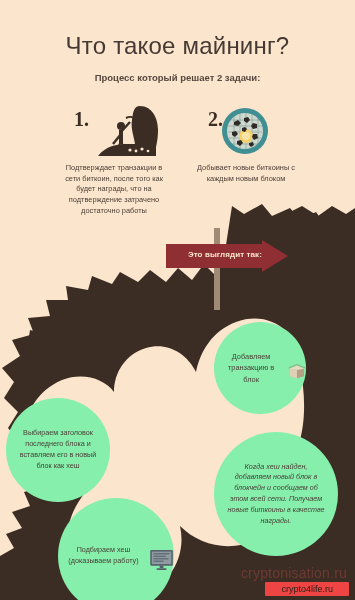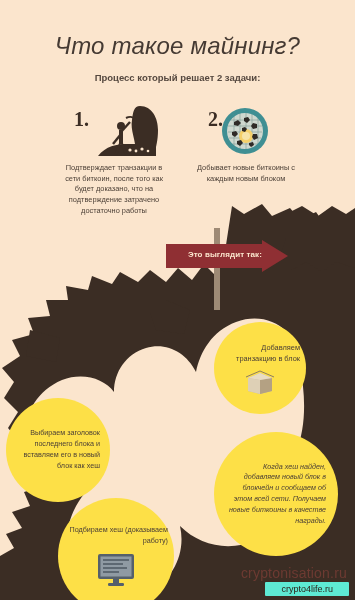--- a/index.html
+++ b/index.html
@@ -25,21 +25,20 @@
   .title {
     position: absolute;
     left: 0;
     top: 32px;
     width: 355px;
     text-align: center;
     font-size: 24px;
     font-weight: 400;
     color: #453a33;
     letter-spacing: .2px;
-    font-style: italic;
   }
   .subtitle {
     position: absolute;
     left: 0;
     top: 72px;
     width: 355px;
     text-align: center;
     font-size: 9.5px;
     color: #55483f;
     font-weight: bold;
@@ -128,26 +127,25 @@
     font-weight: bold;
     color: #fbe5cd;
     letter-spacing: .1px;
     pointer-events: none;
   }
 
   
   .node {
     position: absolute;
     border-radius: 50%;
-    background: #fde047;
+    background: #86efac;
     display: flex;
-    flex-direction: column;
     align-items: center;
     justify-content: center;
-    text-align: right;
+    text-align: center;
     color: #4a3e35;
     box-sizing: border-box;
   }
   .node .node-text {
     font-size: 7.2px;
     line-height: 1.5;
     padding: 0 6px;
   }
 
   #node-box      { left: 214px; top: 322px; width: 92px;  height: 92px; }
@@ -170,21 +168,21 @@
     right: 8px;
     bottom: 19px;
     font-size: 14px;
     color: #6d3a32;
     letter-spacing: .2px;
   }
   .wm-band {
     position: absolute;
     right: 6px;
     bottom: 4px;
-    background: #5eead4;
+    background: #ef4444;
     color: #2b2118;
     font-size: 9px;
     padding: 2px 16px;
     border-radius: 1px;
   }
 </style>
 </head>
 <body>
 
 <div id="poster">
@@ -238,21 +236,21 @@
         <path d="M24,40 L20,50 M26,40 L30,50" stroke="#3b2d24" stroke-width="2.4" fill="none"></path>
 
         <path d="M30,14 C34,12 38,13 40,16" stroke="#3b2d24" stroke-width="2" fill="none"></path>
 
         <circle cx="34" cy="46" r="1.6" fill="#fbe5cd"></circle>
         <circle cx="40" cy="47" r="1.4" fill="#fbe5cd"></circle>
         <circle cx="46" cy="45" r="1.6" fill="#fbe5cd"></circle>
         <circle cx="52" cy="47" r="1.3" fill="#fbe5cd"></circle>
       </svg>
     </div>
-    <div class="task-body">Подтверждает транзакции в сети биткоин, после того как будет доказано, что на подтверждение затрачено достаточно работы</div>
+    <div class="task-body">Подтверждает транзакции в сети биткоин, после того как будет награды, что на подтверждение затрачено достаточно работы</div>
   </div>
 
   <div class="task task-2">
     <div class="task-head">
       <div class="task-num">2.</div>
       <svg class="globe-ico" viewBox="0 0 50 50">
         <circle cx="25" cy="25" r="23" fill="#3f8f93"></circle>
         <circle cx="25" cy="25" r="19" fill="#cfd8cf"></circle>
         <g stroke="#7d9a94" stroke-width="0.7" opacity="0.85">
           <path d="M10,14 H40 M8,20 H42 M8,26 H42 M9,32 H41 M12,38 H38"></path>

